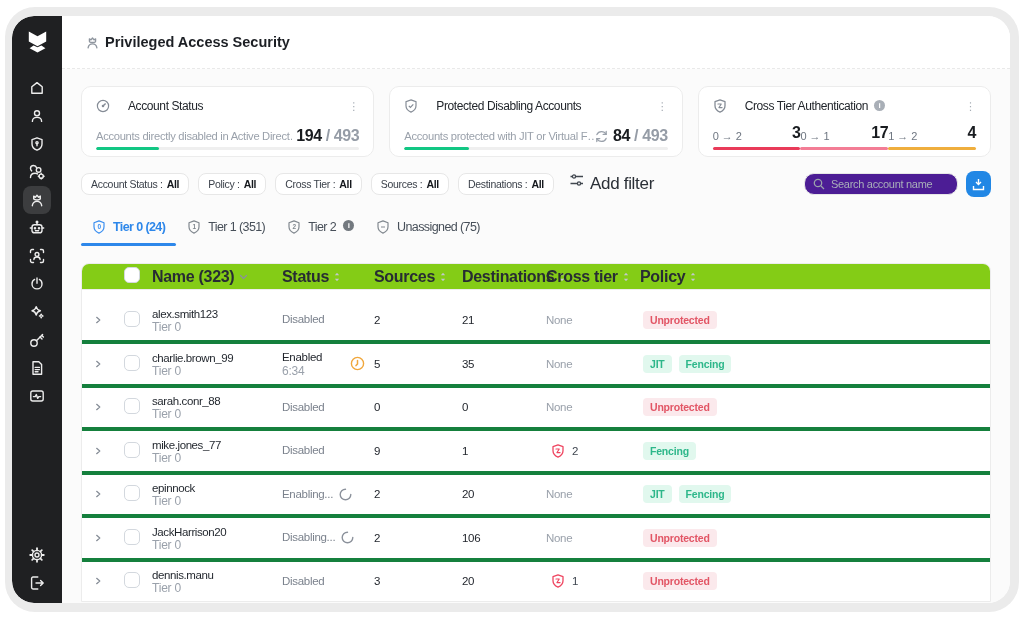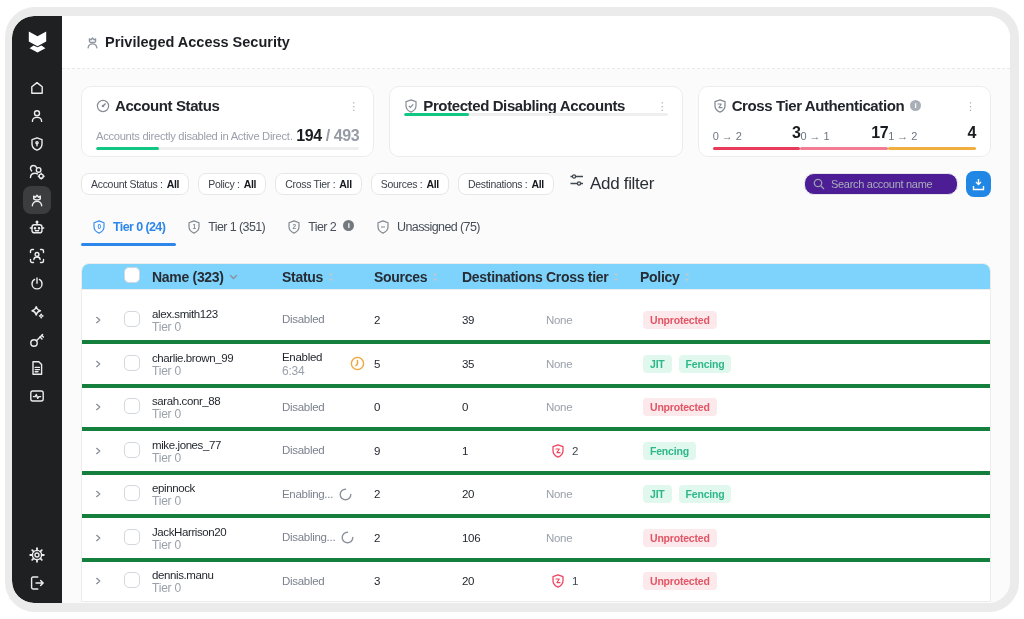--- a/index.html
+++ b/index.html
@@ -15,21 +15,21 @@
 .bott{margin-top:auto;margin-bottom:6px;display:flex;flex-direction:column;align-items:center}
 
 .main{flex:1;display:flex;flex-direction:column;min-width:0}
 .topbar{height:53px;background:#fff;border-bottom:1px dashed #e9e9e9;display:flex;align-items:center;padding-left:23px;flex:none}
 .topbar .ttl{margin-left:5px;font-size:14.5px;font-weight:700;color:#1c1f24;letter-spacing:0}
 .content{flex:1;background:#fbfbfb;padding:17px 19px 0 19px;min-height:0}
 
 .cards{display:flex;gap:15px}
 .card{flex:1 1 0;min-width:0;background:#fff;border:1px solid #ececec;border-radius:10px;height:71px;padding:11px 14px 0 14px}
 .chead{display:flex;align-items:center;height:15px}
-.chead .ct{margin-left:5px;font-size:15px;letter-spacing:-.4px;font-weight:700;color:#22262c;white-space:nowrap}
+.chead .ct{margin-left:18px;font-size:12px;letter-spacing:-.4px;font-weight:400;color:#22262c;white-space:nowrap}
 .kebab{margin-left:auto;color:#a6adb5;font-size:11px;line-height:10px;letter-spacing:0}
 .cbody{display:flex;align-items:center;margin-top:12px;height:22px}
 .cdesc{font-size:11.2px;letter-spacing:-.3px;color:#9aa1ab;white-space:nowrap;overflow:hidden;flex:1;min-width:0}
 .cnum{flex:none;margin-left:4px;font-size:16px;font-weight:700;color:#191c20;letter-spacing:-.4px;white-space:nowrap}
 .cnum .lt{color:#959ca6}
 .pbar{margin-top:0;height:3px;border-radius:2px;background:#efefef;position:relative;overflow:hidden}
 .pbar i{position:absolute;left:0;top:0;bottom:0;border-radius:2px;background:#12c784}
 
 .stats{display:flex;margin-top:11px}
 .stat{flex:1}
@@ -48,21 +48,21 @@
 .dlbtn{margin-left:8px;width:25px;height:26px;margin-top:0;border-radius:8px;background:#2187e5;display:flex;align-items:center;justify-content:center}
 
 .tabs{display:flex;margin-top:16px;height:35px}
 .tab{display:flex;align-items:flex-start;padding:9px 11px 0 11px;position:relative}
 .tab .tin{display:flex;align-items:flex-start;gap:7px;font-size:12.5px;letter-spacing:-.6px;color:#474f59;font-weight:400}
 .tab.on .tin{color:#2d87ea;font-weight:700}
 .tab.on:after{content:"";position:absolute;left:0;right:0;bottom:0;height:3px;background:#2d87ea;border-radius:2px}
 .idot{width:11px;height:11px;border-radius:50%;background:#73797f;color:#fff;font-size:8px;font-weight:700;display:flex;align-items:center;justify-content:center}
 
 .table{margin-top:17px;background:#fff;border:1px solid #ececec;border-radius:8px 8px 0 0;overflow:hidden}
-.thead{height:26px;background:#7dd3fc;display:flex;align-items:center;font-size:14px;letter-spacing:-.3px;font-weight:700;color:#272c33;border-bottom:1px solid #ededed}
+.thead{height:26px;background:#84cc16;display:flex;align-items:center;font-size:16px;letter-spacing:-.3px;font-weight:700;color:#272c33;border-bottom:1px solid #ededed}
 .row{height:43.5px;display:flex;align-items:center;border-top:4px solid #15803d;font-size:11.5px;letter-spacing:-.3px}
 .row.first{height:50px;border-top:none;padding-top:9px}
 .ca{width:41.5px;flex:none;display:flex;align-items:center;padding-left:12px}
 .cb{width:28.5px;flex:none}
 .cname{width:130px;flex:none}
 .cstat{width:92px;flex:none;display:flex;align-items:center}
 .csrc{width:88px;flex:none}
 .cdst{width:84px;flex:none}
 .cct{width:94px;flex:none;display:flex;align-items:center}
 .cpol{flex:1;display:flex;align-items:center;gap:7px}
@@ -239,20 +239,32 @@
           <div class="chead">
               <span style="display:flex">
                 <svg width="14" height="14" viewBox="0 0 14 14" fill="none" stroke="#858c96" stroke-width="1.2">
                   <path d="M7 0.9 L12 2.7 V6.8 C12 9.9 10 11.9 7 13.1 C4 11.9 2 9.9 2 6.8 V2.7 Z"></path>
                   <path d="M4.8 6.9 L6.4 8.4 L9.3 5.4"></path>
                 </svg>
               </span>
               <span class="ct">Protected Disabling Accounts</span>
               <span class="kebab">⋮</span>
             </div>
+          <div class="cbody">
+              <span class="cdesc">Accounts protected with JIT or Virtual F…</span>
+              <span style="margin-left:auto;margin-right:5px;display:flex">
+                <svg width="13" height="13" viewBox="0 0 13 13" fill="none" stroke="#9aa1ab" stroke-width="1.3" stroke-linecap="round">
+                  <path d="M11 4.2 C10.2 2.6 8.5 1.6 6.5 1.6 C4.4 1.6 2.6 2.8 1.9 4.6"></path>
+                  <path d="M11.2 1.4 V4.4 H8.2"></path>
+                  <path d="M2 8.8 C2.8 10.4 4.5 11.4 6.5 11.4 C8.6 11.4 10.4 10.2 11.1 8.4"></path>
+                  <path d="M1.8 11.6 V8.6 H4.8"></path>
+                </svg>
+              </span>
+              <span class="cnum" style="margin-left:0">84 <span class="lt">/ 493</span></span>
+            </div>
           <div class="pbar">
               <i style="width:24.5%"></i>
             </div>
         </div>
         <div class="card">
           <div class="chead">
               <span style="display:flex">
                 <svg width="14" height="14" viewBox="0 0 14 14" fill="none" stroke="#858c96" stroke-width="1.3" stroke-linecap="round" stroke-linejoin="round">
                   <path d="M7 0.9 L12 2.7 V6.8 C12 9.9 10 11.9 7 13.1 C4 11.9 2 9.9 2 6.8 V2.7 Z"></path>
                   <path d="M4.9 5 H8.3 L5.9 8.6 H9.1" stroke-width="1.05"></path>
@@ -408,21 +420,21 @@
   <div class="cname">
               <div class="nm">alex.smith123</div>
               <div class="sub">Tier 0</div>
             </div>
   <div class="cstat">
               <div>
                 <div class="gray" style="line-height:15px">Disabled</div>
               </div>
             </div>
   <div class="csrc num">2</div>
-  <div class="cdst num">39</div>
+  <div class="cdst num">21</div>
   <div class="cct">
               <span class="gray" style="color:#9aa1ab">None</span>
             </div>
   <div class="cpol" style="padding-left:3px">
               <span class="pill red">Unprotected</span>
             </div>
 </div>
 <div class="row">
   <div class="ca">
               <svg width="8" height="8" viewBox="0 0 9 9">

